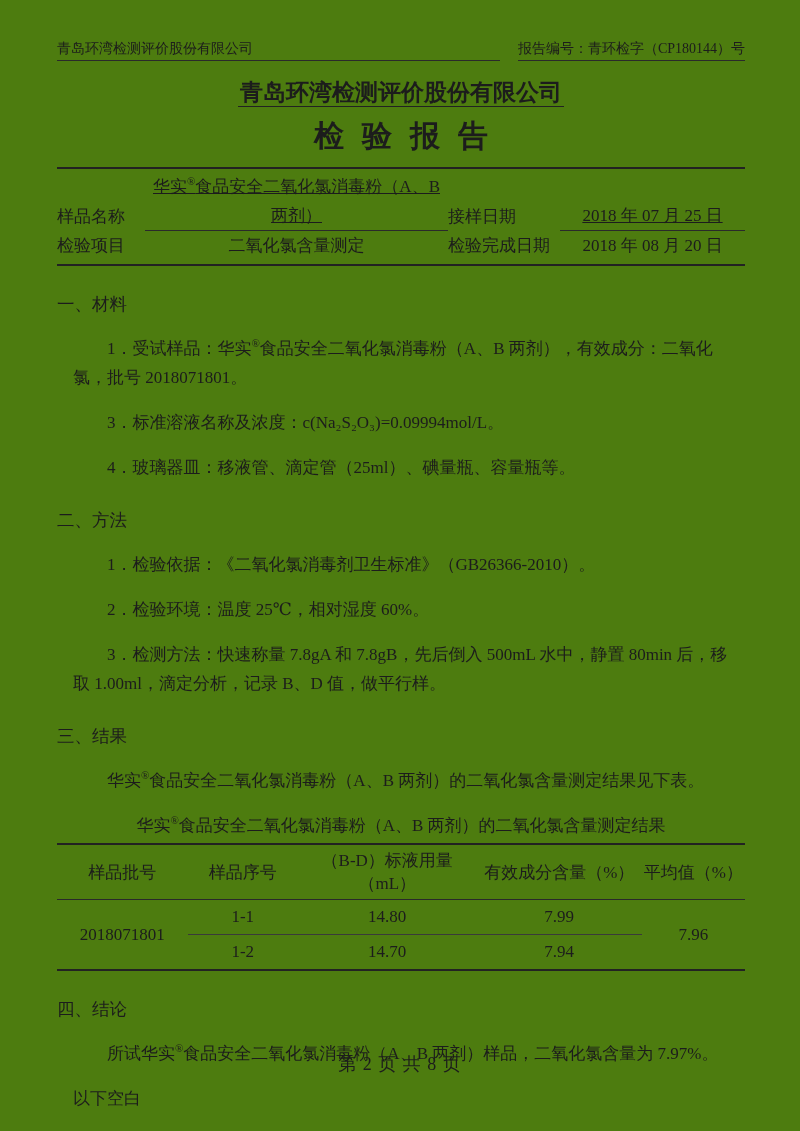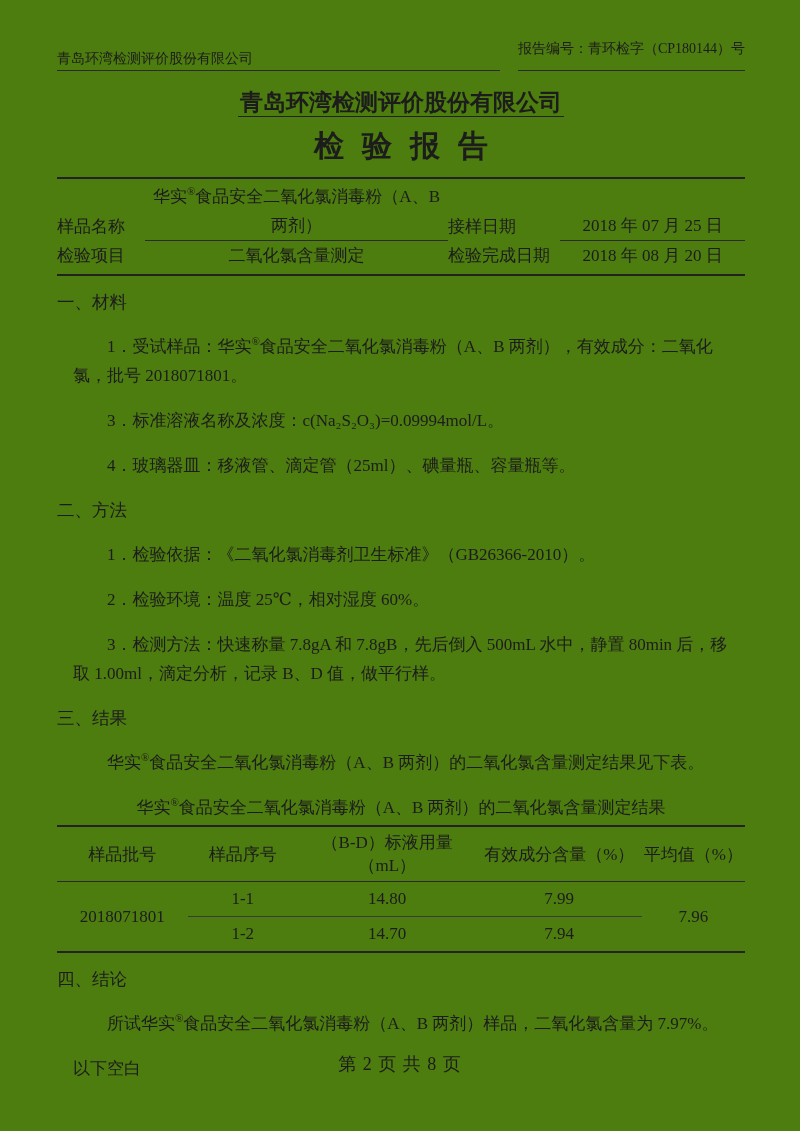--- a/index.html
+++ b/index.html
@@ -23,21 +23,21 @@
     font-size:14px;
   }
   .doc-header .left {
     flex:1 1 auto;
     border-bottom:1.5px solid #2a2a2a;
     padding-bottom:2px;
     margin-right:18px;
   }
   .doc-header .right {
     border-bottom:1.5px solid #2a2a2a;
-    padding-bottom:12px;
+    padding-bottom:2px;
     white-space:nowrap;
   }
 
   .company-title {
     text-align:center;
     font-size:23px;
     font-weight:bold;
     margin-top:16px;
   }
   .company-title span {
@@ -58,24 +58,24 @@
     border-top:2px solid #222;
     border-bottom:2px solid #222;
     font-size:17px;
     padding:3px 0 4px 0;
   }
   .info-row { display:flex; align-items:flex-end; line-height:29px; }
   .info-row .lbl1 { width:88px; flex:0 0 auto; }
   .info-row .val1 { flex:1 1 auto; text-align:center; }
   .info-row .lbl2 { width:112px; flex:0 0 auto; text-align:left; white-space:nowrap; }
   .info-row .val2 { width:185px; flex:0 0 auto; text-align:center; white-space:nowrap; }
-  .u { border-bottom:1.2px solid #2a2a2a; }
+  .u { border-bottom:1.2px solid #2a2a2a;text-decoration:underline; }
 
   
-  .sec-heading { font-size:17.5px; margin:12px 0 4px 0; line-height:28px; }
+  .sec-heading { font-size:17.5px; margin:24px 0 4px 0; line-height:28px; }
   p.item { margin:16px; font-size:17px; line-height:29px; text-indent:2em; }
   p.noindent { text-indent:0; }
   sup.reg { font-size:11px; vertical-align:super; line-height:0; }
 
   .table-caption { text-align:center; font-size:17px; line-height:30px; margin-top:0; }
 
   
   table.results {
     width:100%;
     border-collapse:collapse;

